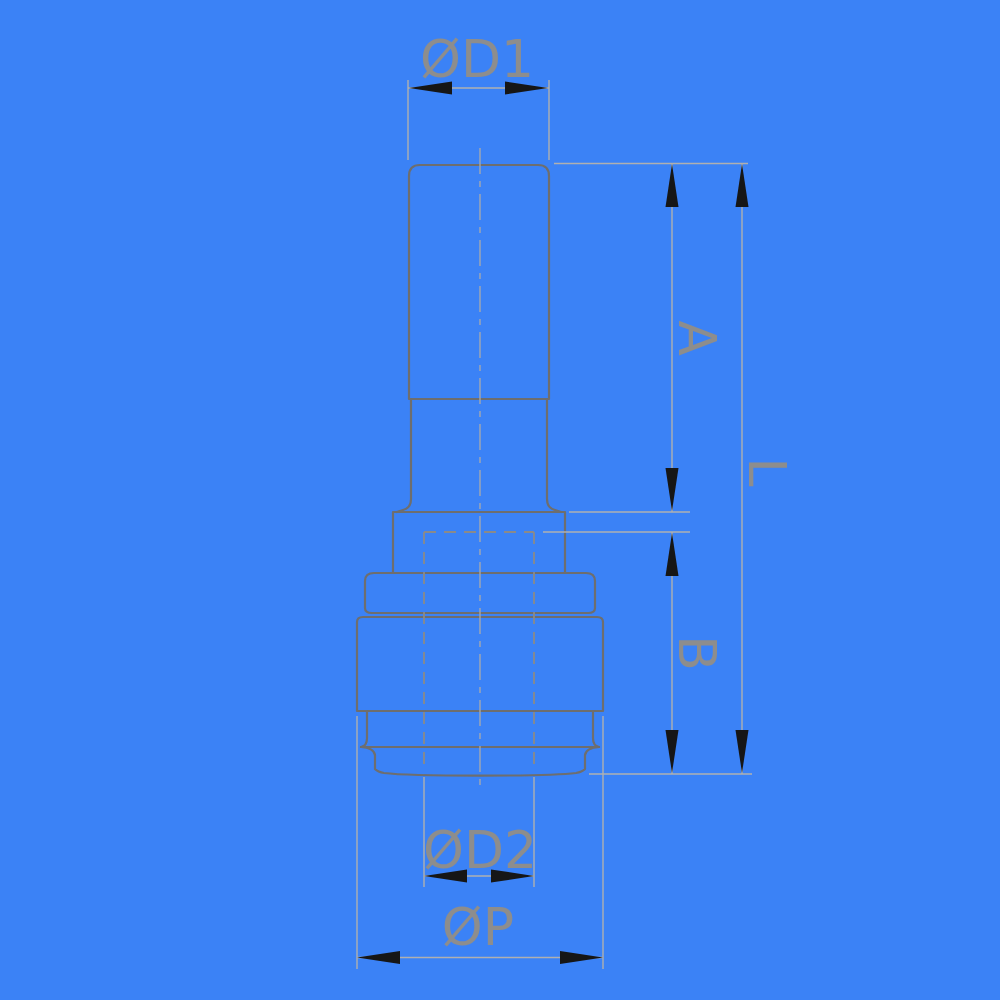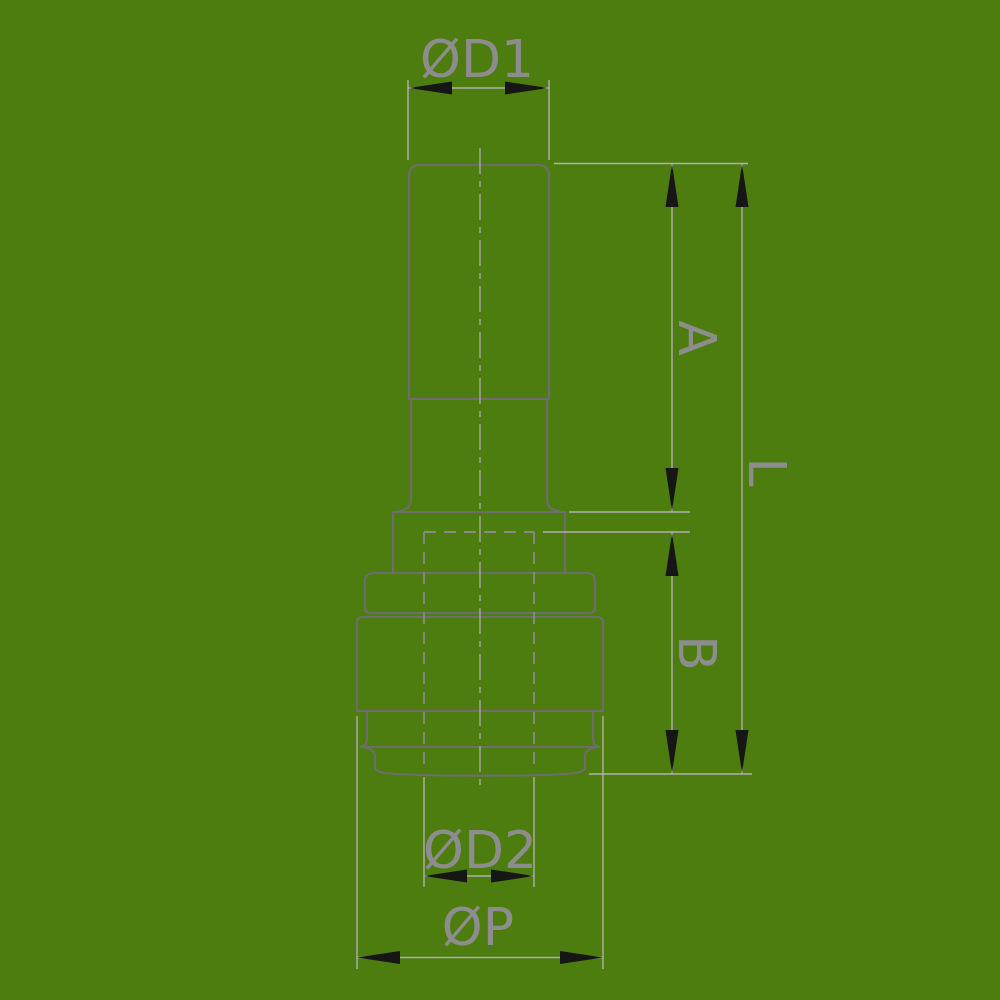--- a/index.html
+++ b/index.html
@@ -4,21 +4,21 @@
 <style>
   html, body {
     margin: 0;
     padding: 0;
     background: #ffffff;
   }
   .stage {
     position: relative;
     width: 1000px;
     height: 1000px;
-    background: #4d7c0f;
+    background: #3b82f6;
     font-family: "DejaVu Sans", "Liberation Sans", sans-serif;
   }
   svg { display: block; }
 
   .outline {
     fill: none;
     stroke: #6e6e6e;
     stroke-width: 2.2;
     stroke-linejoin: round;
     stroke-linecap: round;

